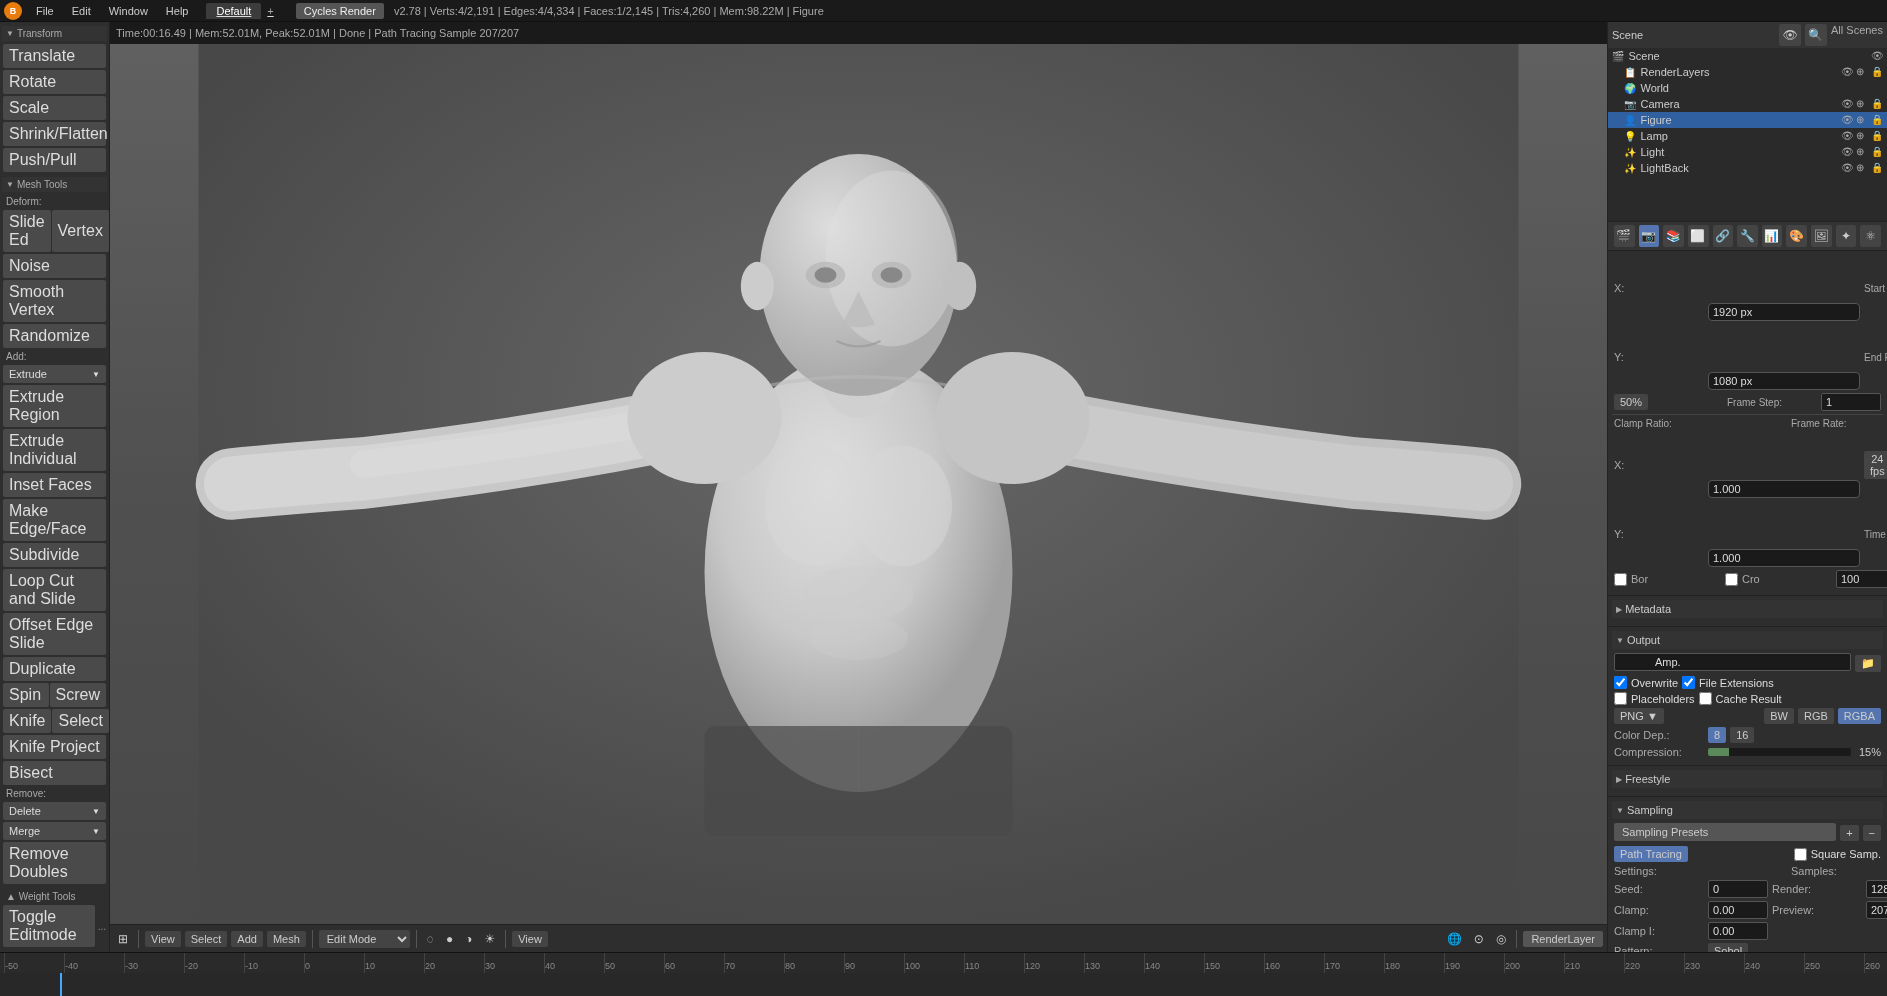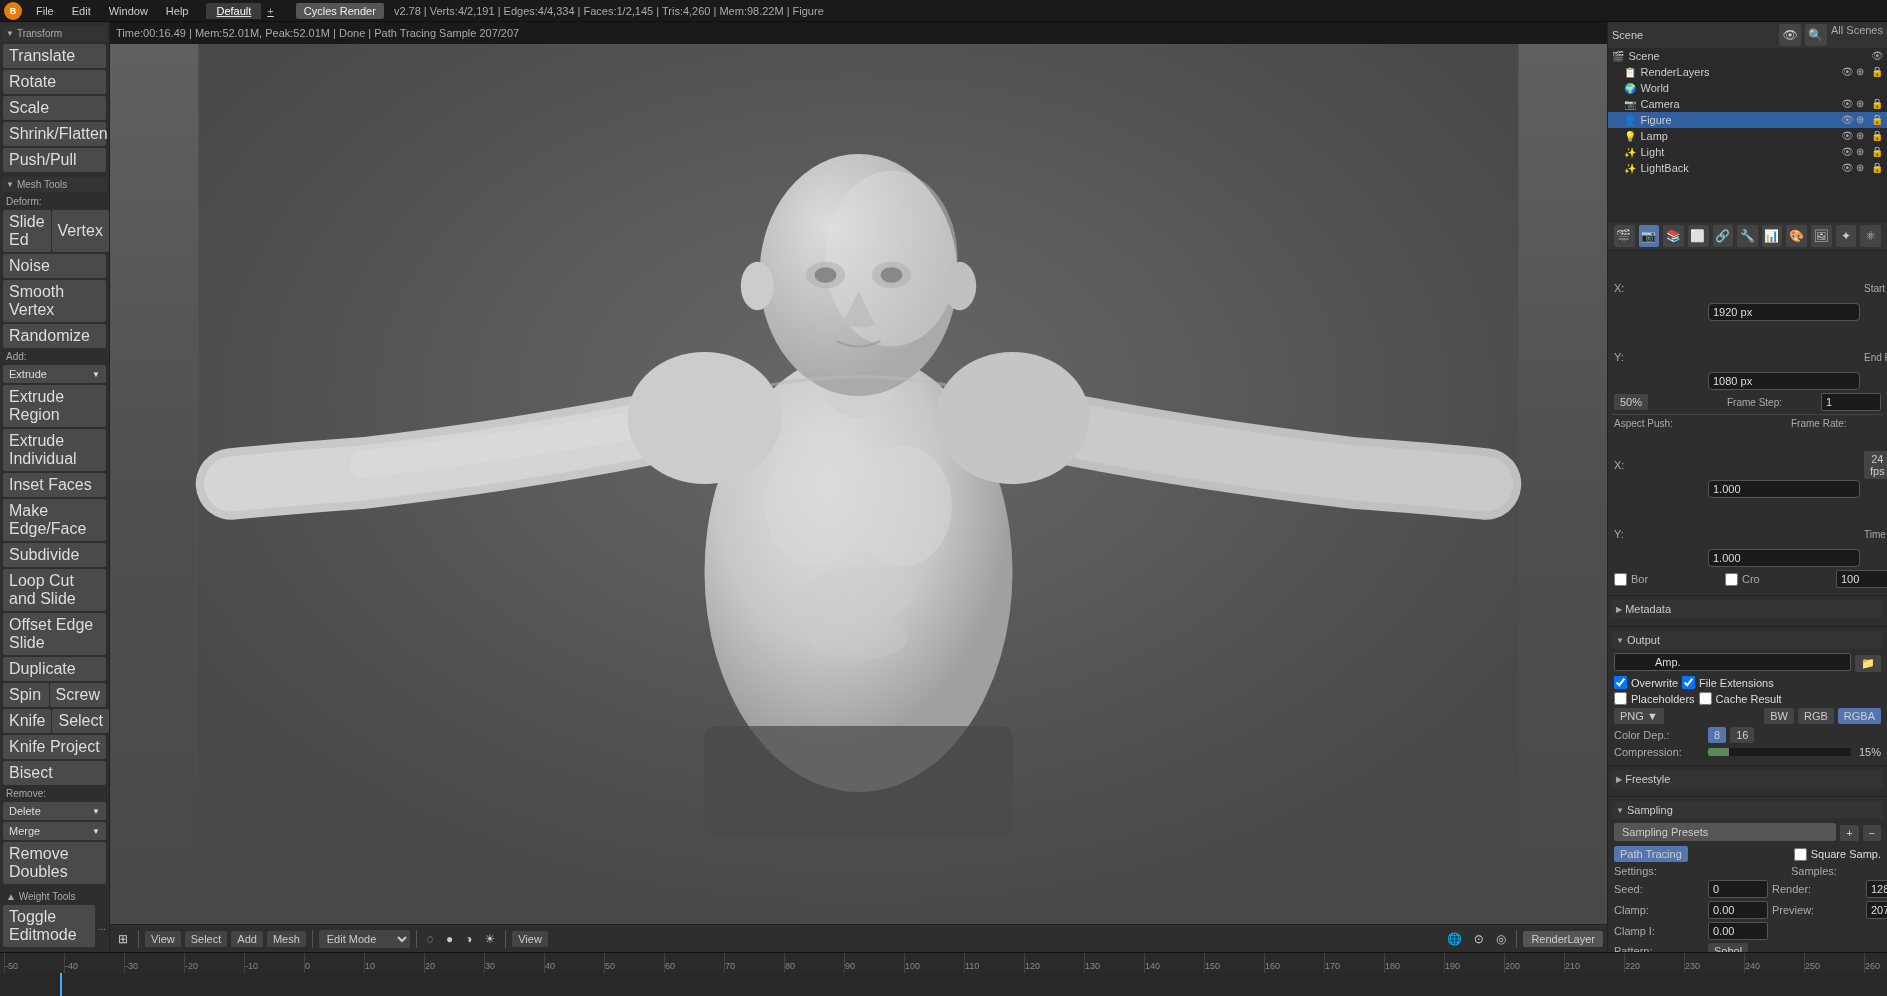--- a/index.html
+++ b/index.html
@@ -747,21 +747,21 @@
         </div>
         <div class="prop-row">
           <button class="prop-btn">50%</button>
           <div style="flex:1;"></div>
           <span class="prop-label" style="font-size:10px;">Frame Step:</span>
           <input class="prop-input-small" type="text" value="1" style="">
         </div>
 
         <div class="prop-separator"></div>
         <div class="prop-row">
-          <span class="prop-label" style="font-size:10px;">Aspect Push:</span>
+          <span class="prop-label" style="font-size:10px;">Clamp Ratio:</span>
           <div style="flex:1;"></div>
           <span class="prop-label" style="font-size:10px;">Frame Rate:</span>
         </div>
         <div class="prop-row">
           <span class="prop-label">X:</span>
           <input class="prop-input" type="text" value="1.000" style="">
           <button class="prop-btn">24 fps</button>
 
         </div>
         <div class="prop-row">

